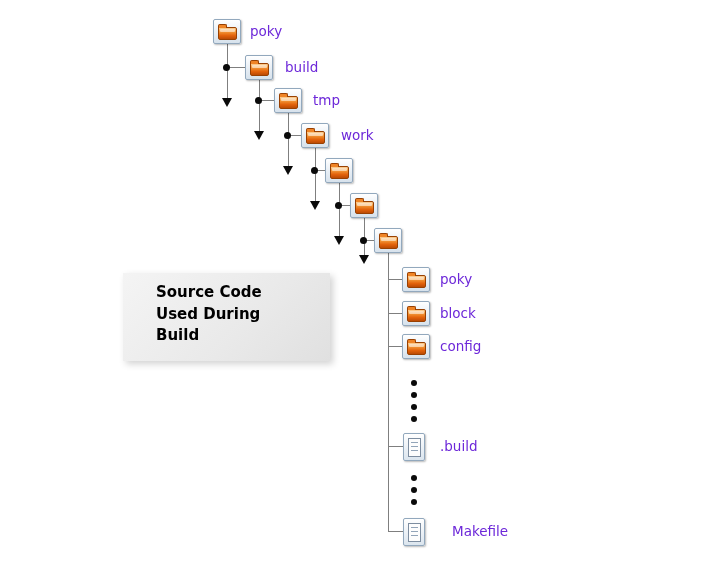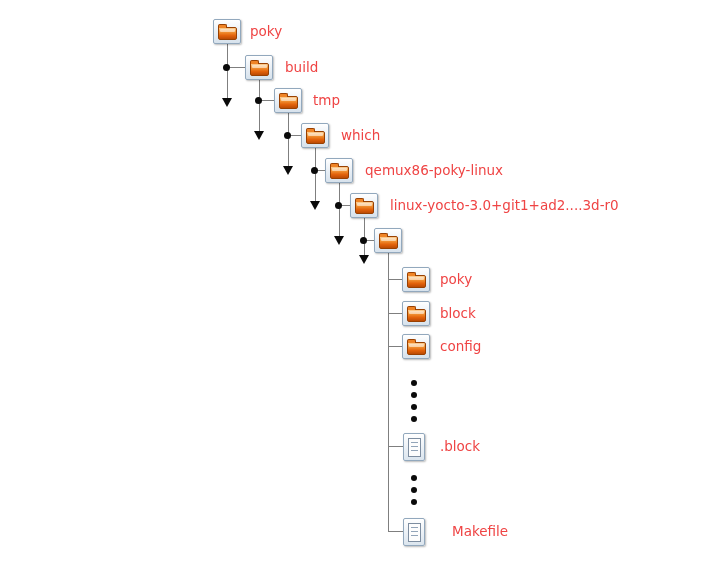--- a/index.html
+++ b/index.html
@@ -45,21 +45,21 @@
   
   .vline{position:absolute;width:1px;background:#7f7f7f;}
   .hline{position:absolute;height:1px;background:#7f7f7f;}
   .dot{position:absolute;width:7px;height:7px;border-radius:50%;background:#0a0a0a;}
   .edot{position:absolute;width:6px;height:6px;border-radius:50%;background:#0a0a0a;}
   .arrow{
     position:absolute;width:0;height:0;
     border-left:5px solid transparent;border-right:5px solid transparent;border-top:9px solid #0a0a0a;
   }
   
-  .label{position:absolute;font-size:13.5px;color:#ef4444;white-space:nowrap;}
+  .label{position:absolute;font-size:13.5px;color:#6d28d9;white-space:nowrap;}
   .callout{
     position:absolute;left:123px;top:273px;width:207px;height:88px;box-sizing:border-box;
     background:linear-gradient(135deg,#f4f4f4 0%,#e9e9e9 60%,#e0e0e0 100%);
     box-shadow:3px 3px 7px rgba(0,0,0,0.18);
     padding:9px 0 0 33px;
   }
   .callout div{font-size:15px;font-weight:bold;line-height:21.5px;color:#000;}
   .note{position:absolute;left:22px;top:429px;width:360px;color:#000;}
   .note .note-head{font-size:12px;font-weight:bold;margin-bottom:3px;}
   .note .note-line{font-size:11.5px;line-height:14px;}
@@ -148,24 +148,27 @@
   <div class="file-box" style="left:403px;top:433px">
       <div class="page"></div>
     </div>
   <div class="file-box" style="left:403px;top:518px">
       <div class="page"></div>
     </div>
 
   <div class="label" style="left:250px;top:23px">poky</div>
   <div class="label" style="left:285px;top:59px">build</div>
   <div class="label" style="left:313px;top:92px">tmp</div>
-  <div class="label" style="left:341px;top:127px">which</div>
-  <div class="label" style="left:365px;top:162px">qemux86-poky-linux</div>
-  <div class="label" style="left:390px;top:197px">linux-yocto-3.0+git1+ad2....3d-r0</div>
+  <div class="label" style="left:341px;top:127px">work</div>
   <div class="label" style="left:440px;top:271px">poky</div>
   <div class="label" style="left:440px;top:305px">block</div>
   <div class="label" style="left:440px;top:338px">config</div>
-  <div class="label" style="left:440px;top:438px">.block</div>
+  <div class="label" style="left:440px;top:438px">.build</div>
   <div class="label" style="left:452px;top:523px">Makefile</div>
 
+  <div class="callout">
+    <div>Source Code</div>
+    <div>Used During</div>
+    <div>Build</div>
+  </div>
 
 
 </div>
 
 </body></html>

